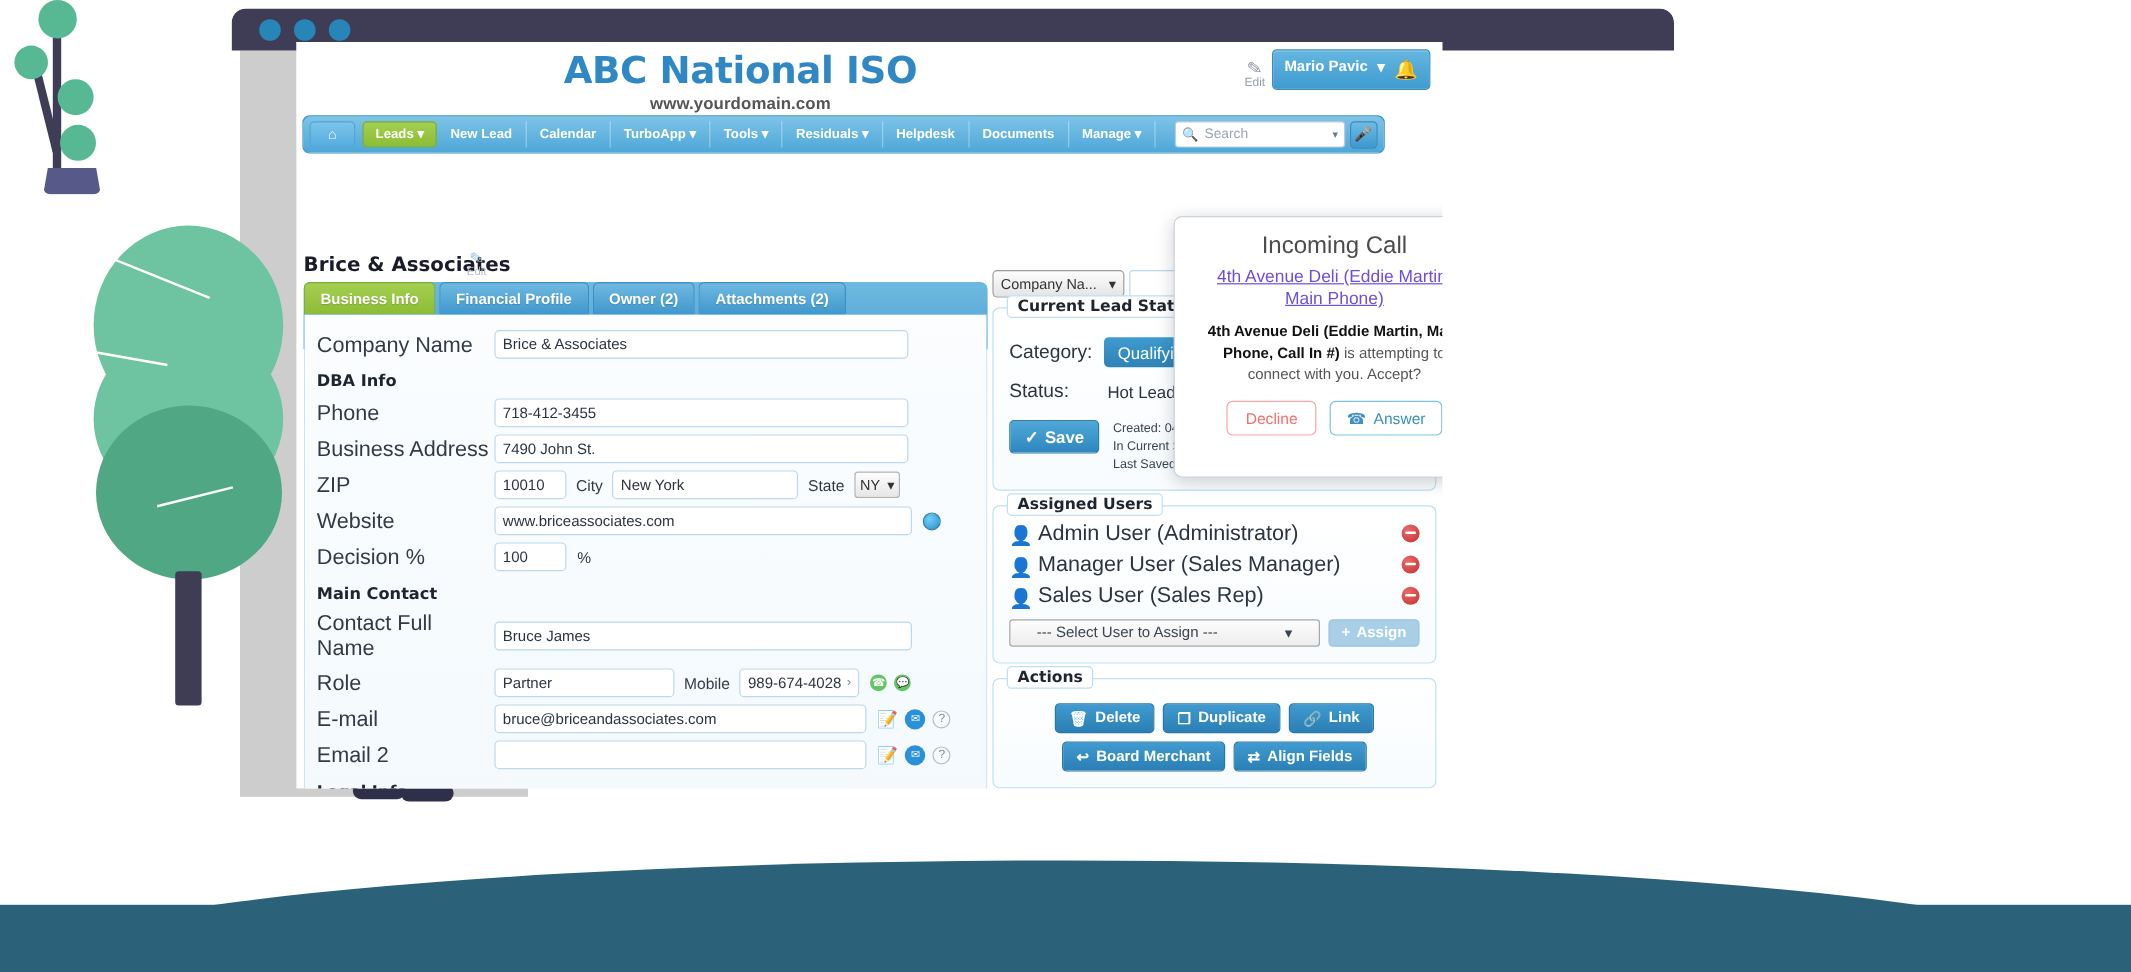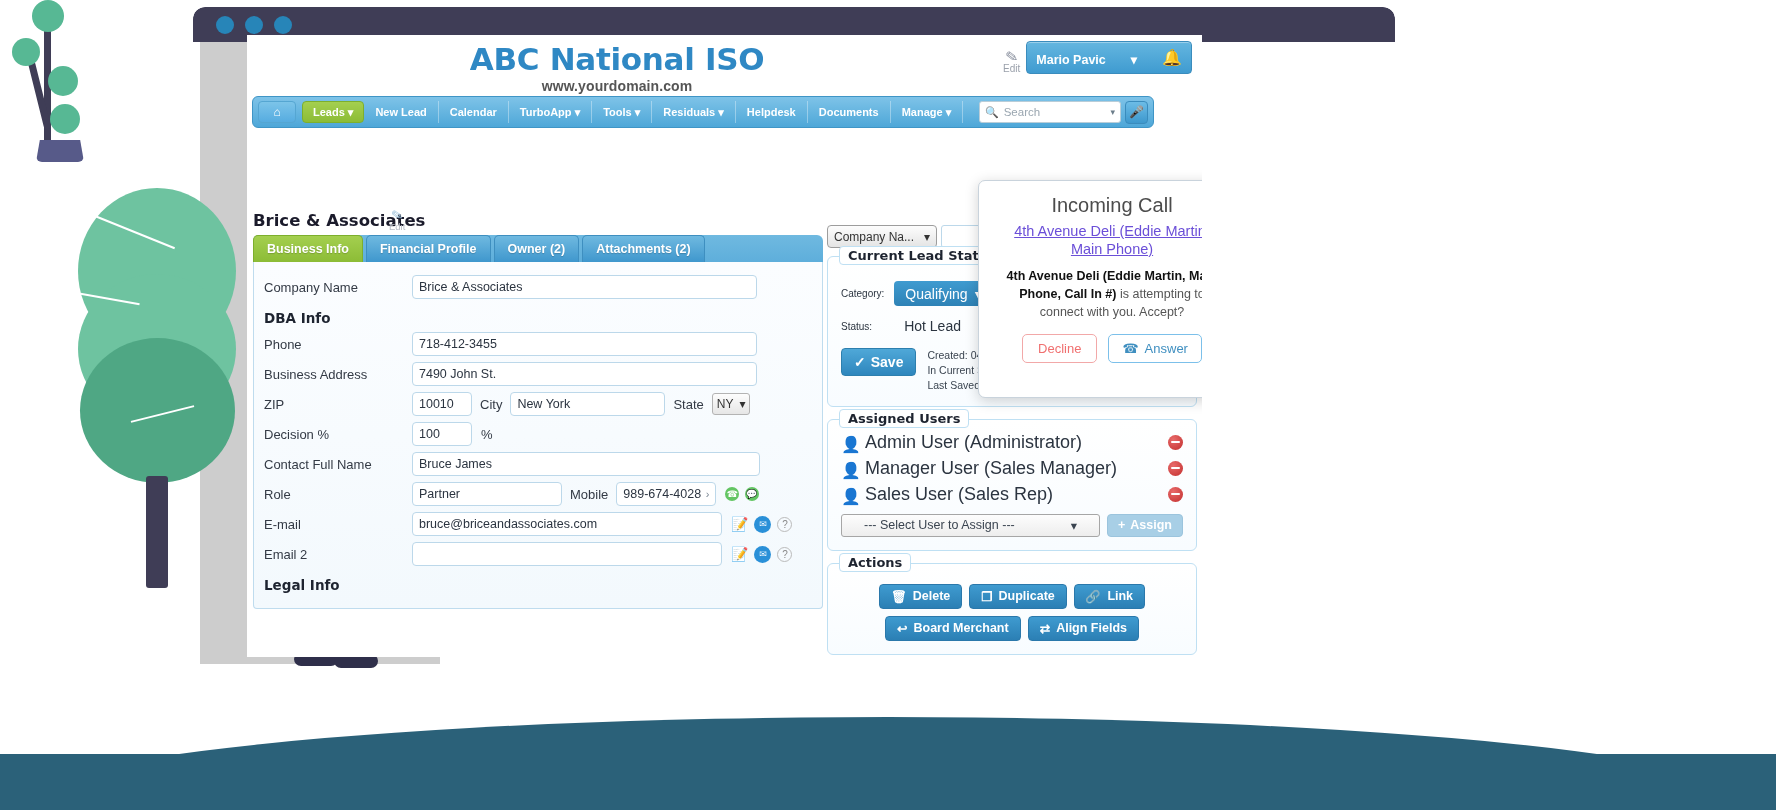--- a/index.html
+++ b/index.html
@@ -104,21 +104,21 @@
     font-size:31px; font-weight:bold; color:#2f88c4; letter-spacing:-.3px;
     line-height:1.05;
   }
   .logo-sub { font-size:14px; font-weight:bold; color:#555; margin-top:2px; letter-spacing:.1px;}
 
   .userbox { position:absolute; right:10px; top:6px; display:flex; align-items:flex-end; gap:6px;}
   .edit-pencil { text-align:center; color:#9aa0ab; font-size:10px; line-height:1; }
   .edit-pencil .glyph { display:block; font-size:15px; color:#8c92a0; transform:rotate(-8deg); }
   .user-btn {
     background:linear-gradient(#64b6e0,#3f9bd0); border:1px solid #3a8cbd; border-radius:4px;
-    color:#fff; font-size:12.5px; font-weight:bold; padding:6px 9px; display:flex; align-items:flex-end; gap:25px;
+    color:#fff; font-size:12.5px; font-weight:bold; padding:6px 9px; display:flex; align-items:flex-start; gap:8px;
     box-shadow:0 1px 0 rgba(255,255,255,.35) inset;
   }
   .bell { font-size:16px; font-weight:normal; }
 
   
   .navbar {
     position:absolute; left:5px; top:61px; width:902px; height:32px;
     background:linear-gradient(#7ec3e8,#4ea7d8);
     border:1px solid #3f95c6; border-radius:6px;
     display:flex; align-items:center; padding:0 5px; gap:0;
@@ -173,21 +173,21 @@
   .tabstrip-bg {
     position:absolute; left:0; top:0; right:0; height:56px;
     background:linear-gradient(#6fb9e0,#4ca3d6); border-radius:6px 6px 0 0; z-index:1;
   }
   .form-card {
     position:relative; z-index:2; border:1px solid #bfdcee; border-top:none;
     background:linear-gradient(#fbfdff,#f3f9fd); padding:10px 0 12px 0;
     border-radius:0 0 4px 4px;
   }
   .frow { display:flex; align-items:center; min-height:30px; padding:3px 10px; }
-  .flabel { width:148px; font-size:13px; color:#333a45; flex-shrink:0; }
+  .flabel { width:148px; font-size:18px; color:#333a45; flex-shrink:0; }
   .fsection { font-size:13.5px; font-weight:bold; color:#1e2430; padding:8px 10px 3px 10px;
               font-family:"DejaVu Sans", sans-serif;}
   .inp {
     border:1px solid #bcd8ea; border-radius:4px; background:#fff; height:24px;
     font-size:12.5px; color:#2b3440; padding:0 6px; display:flex; align-items:center;
   }
   .inp.w-lg { width:345px; }
   .inp.w-xs { width:60px; }
   .inp.w-city { width:155px; }
   .inp.w-mobile { width:100px; justify-content:space-between; }
@@ -225,21 +225,21 @@
     background:linear-gradient(#ffffff,#f8fcff);
   }
   .legend {
     position:absolute; top:-11px; left:11px; background:#fff; border:1px solid #bfe0f3; border-radius:4px;
     padding:1px 8px; font-size:13px; font-weight:bold; color:#1e2430;
     font-family:"DejaVu Sans", sans-serif;
   }
   .fs-edit { position:absolute; right:12px; top:10px; text-align:center; color:#b7bcc6; font-size:9.5px; line-height:1; }
   .fs-edit .glyph { display:block; font-size:14px; color:#9fc3dc; transform:rotate(-10deg); }
   .cat-row { display:flex; align-items:center; gap:10px; margin-top:12px; }
-  .cat-label { font-size:10px; color:#2b3440; }
+  .cat-label { font-size:16px; color:#2b3440; }
   .cat-pill {
     flex:1; background:linear-gradient(#3f9bd0,#2e82b6); border-radius:4px; color:#fff;
     font-size:14px; height:25px; display:flex; align-items:center; padding:0 11px; gap:7px;
   }
   .status-row { display:flex; align-items:center; gap:10px; margin-top:12px; }
   .status-val { font-size:14px; color:#2b3440; margin-left:22px;text-align:right; }
   .save-row { display:flex; align-items:flex-start; gap:11px; margin-top:14px; }
   .btn-save {
     background:linear-gradient(#4fa8d8,#2e86bd); border:1px solid #2d7fae; border-radius:4px; color:#fff;
     font-size:14px; font-weight:bold; padding:5px 12px; display:flex; align-items:center; gap:5px;
@@ -469,27 +469,33 @@
             <div class="inp w-xs">10010</div>
             <div class="mini-lbl">City</div>
             <div class="inp w-city">New York</div>
             <div class="mini-lbl">State</div>
             <div class="sel">
               <span>NY</span>
               <span>▾</span>
             </div>
           </div>
 
+          <div class="frow">
+            <div class="flabel">Website</div>
+            <div class="inp" style="width:348px">www.briceassociates.com</div>
+            <span class="globe" style="margin-left:9px"></span>
+          </div>
 
           <div class="frow">
             <div class="flabel">Decision %</div>
             <div class="inp w-xs">100</div>
             <span class="pct">%</span>
           </div>
 
+          <div class="fsection">Main Contact</div>
 
           <div class="frow">
             <div class="flabel">Contact Full Name</div>
             <div class="inp" style="width:348px">Bruce James</div>
           </div>
 
 
           <div class="frow">
             <div class="flabel">Role</div>
             <div class="inp" style="width:150px">Partner</div>

